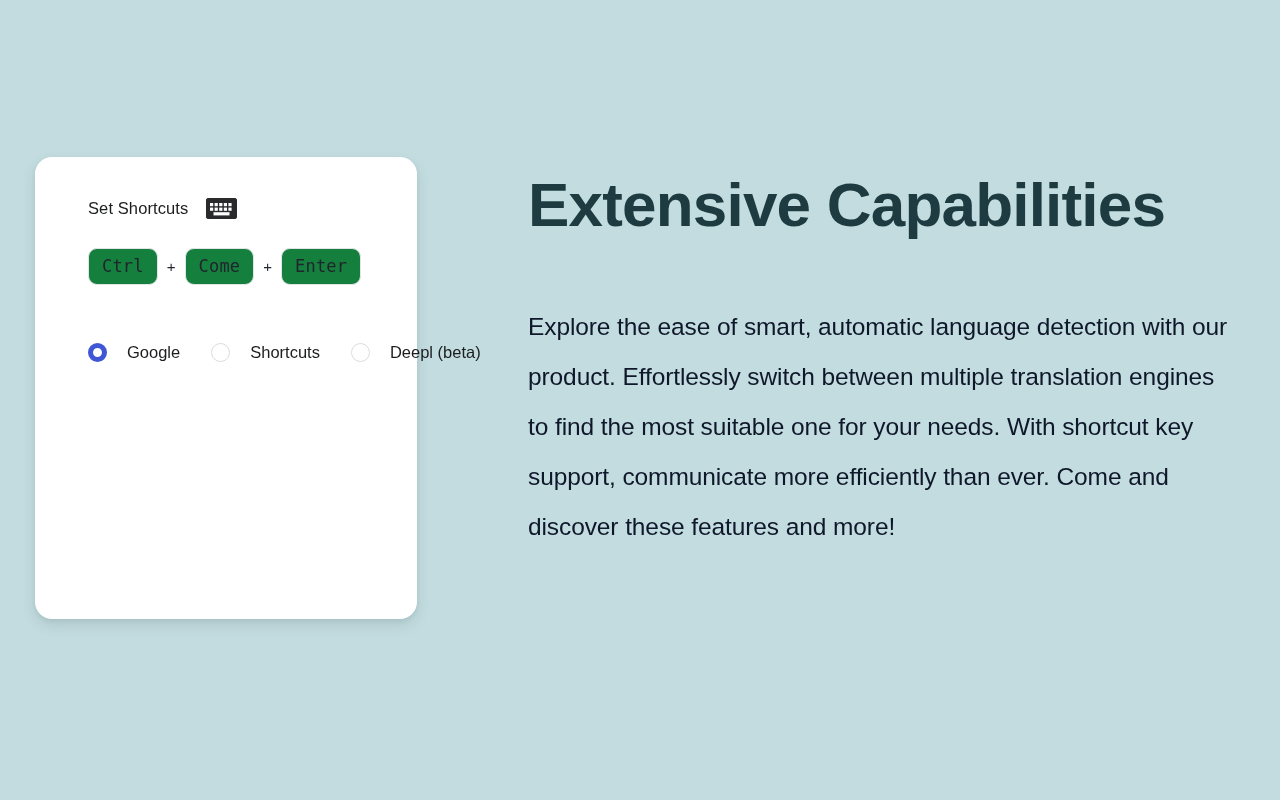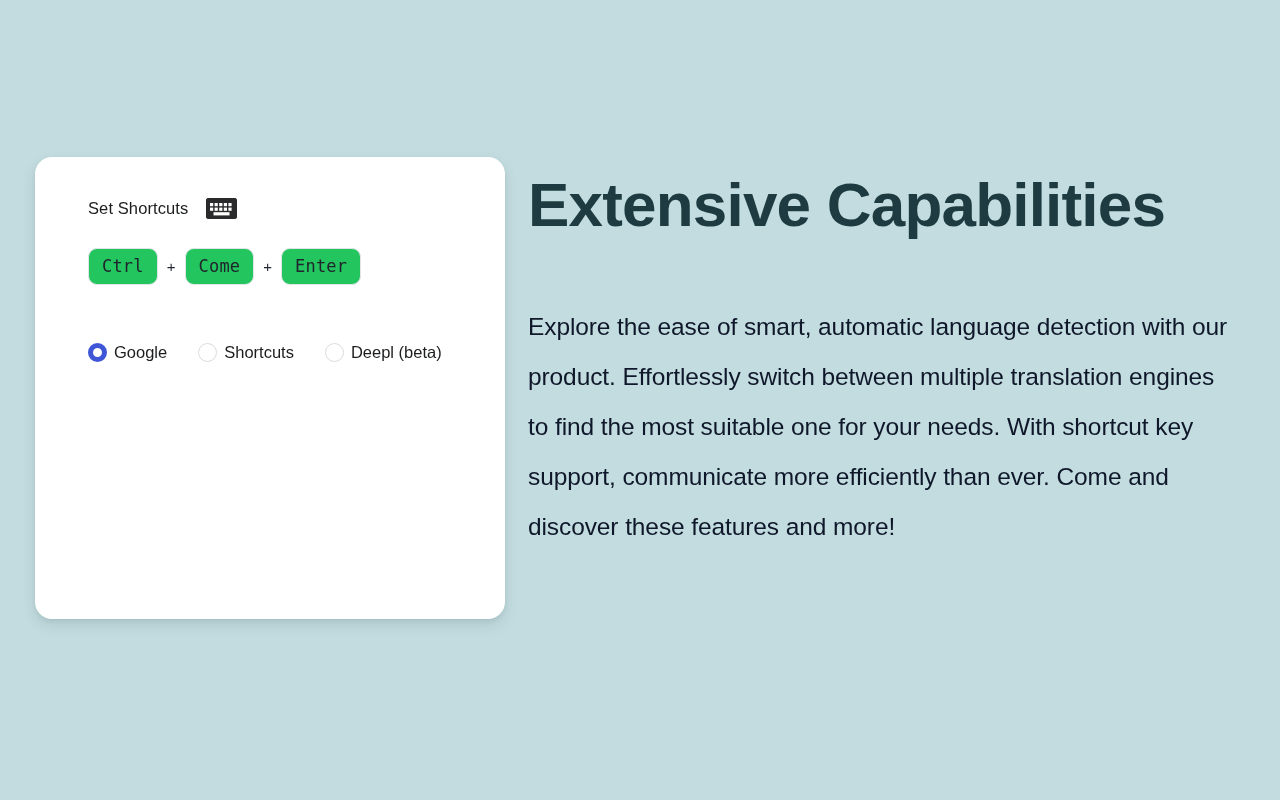--- a/index.html
+++ b/index.html
@@ -13,21 +13,21 @@
     font-family: "Liberation Sans", sans-serif;
     overflow: hidden;
     position: relative;
   }
 
   
   .settings-card {
     position: absolute;
     left: 35px;
     top: 157px;
-    width: 470px;
+    width: 382px;
     height: 462px;
     background: #ffffff;
     border-radius: 17px;
     box-sizing: border-box;
     padding: 40px 0 0 53px;
     box-shadow: 0 6px 14px rgba(40, 70, 75, 0.13),
                 0 2px 4px rgba(40, 70, 75, 0.07);
   }
 
   .section-label {
@@ -57,21 +57,21 @@
   .keys-row {
     display: flex;
     align-items: center;
     gap: 9px;
     margin-top: 29px;
   }
   .key-chip {
     font-family: "DejaVu Sans Mono", monospace;
     font-size: 17px;
     color: #20242c;
-    background: #22c55e;
+    background: #15803d;
     border: 1px solid #e2e4e8;
     border-radius: 9px;
     padding: 7px 13px 8px;
     line-height: 1.18;
     letter-spacing: 0.2px;
   }
   .key-plus {
     font-size: 15px;
     color: #22262e;
     font-family: "Liberation Sans", sans-serif;
@@ -103,21 +103,21 @@
 
   
   .engine-block { margin-top: 58px; }
   .radio-row {
     display: flex;
     align-items: center;
     margin-top: 30px;
   }
   .radio-option {
     display: flex;
-    gap: 7px;
+    gap: 20px;
     cursor: pointer;
   }
   .radio-option + .radio-option { margin-left: 31px; }
 
   .radio {
     width: 19px;
     height: 19px;
     border-radius: 50%;
     box-sizing: border-box;
     border: 1.6px solid #dcdcde;

